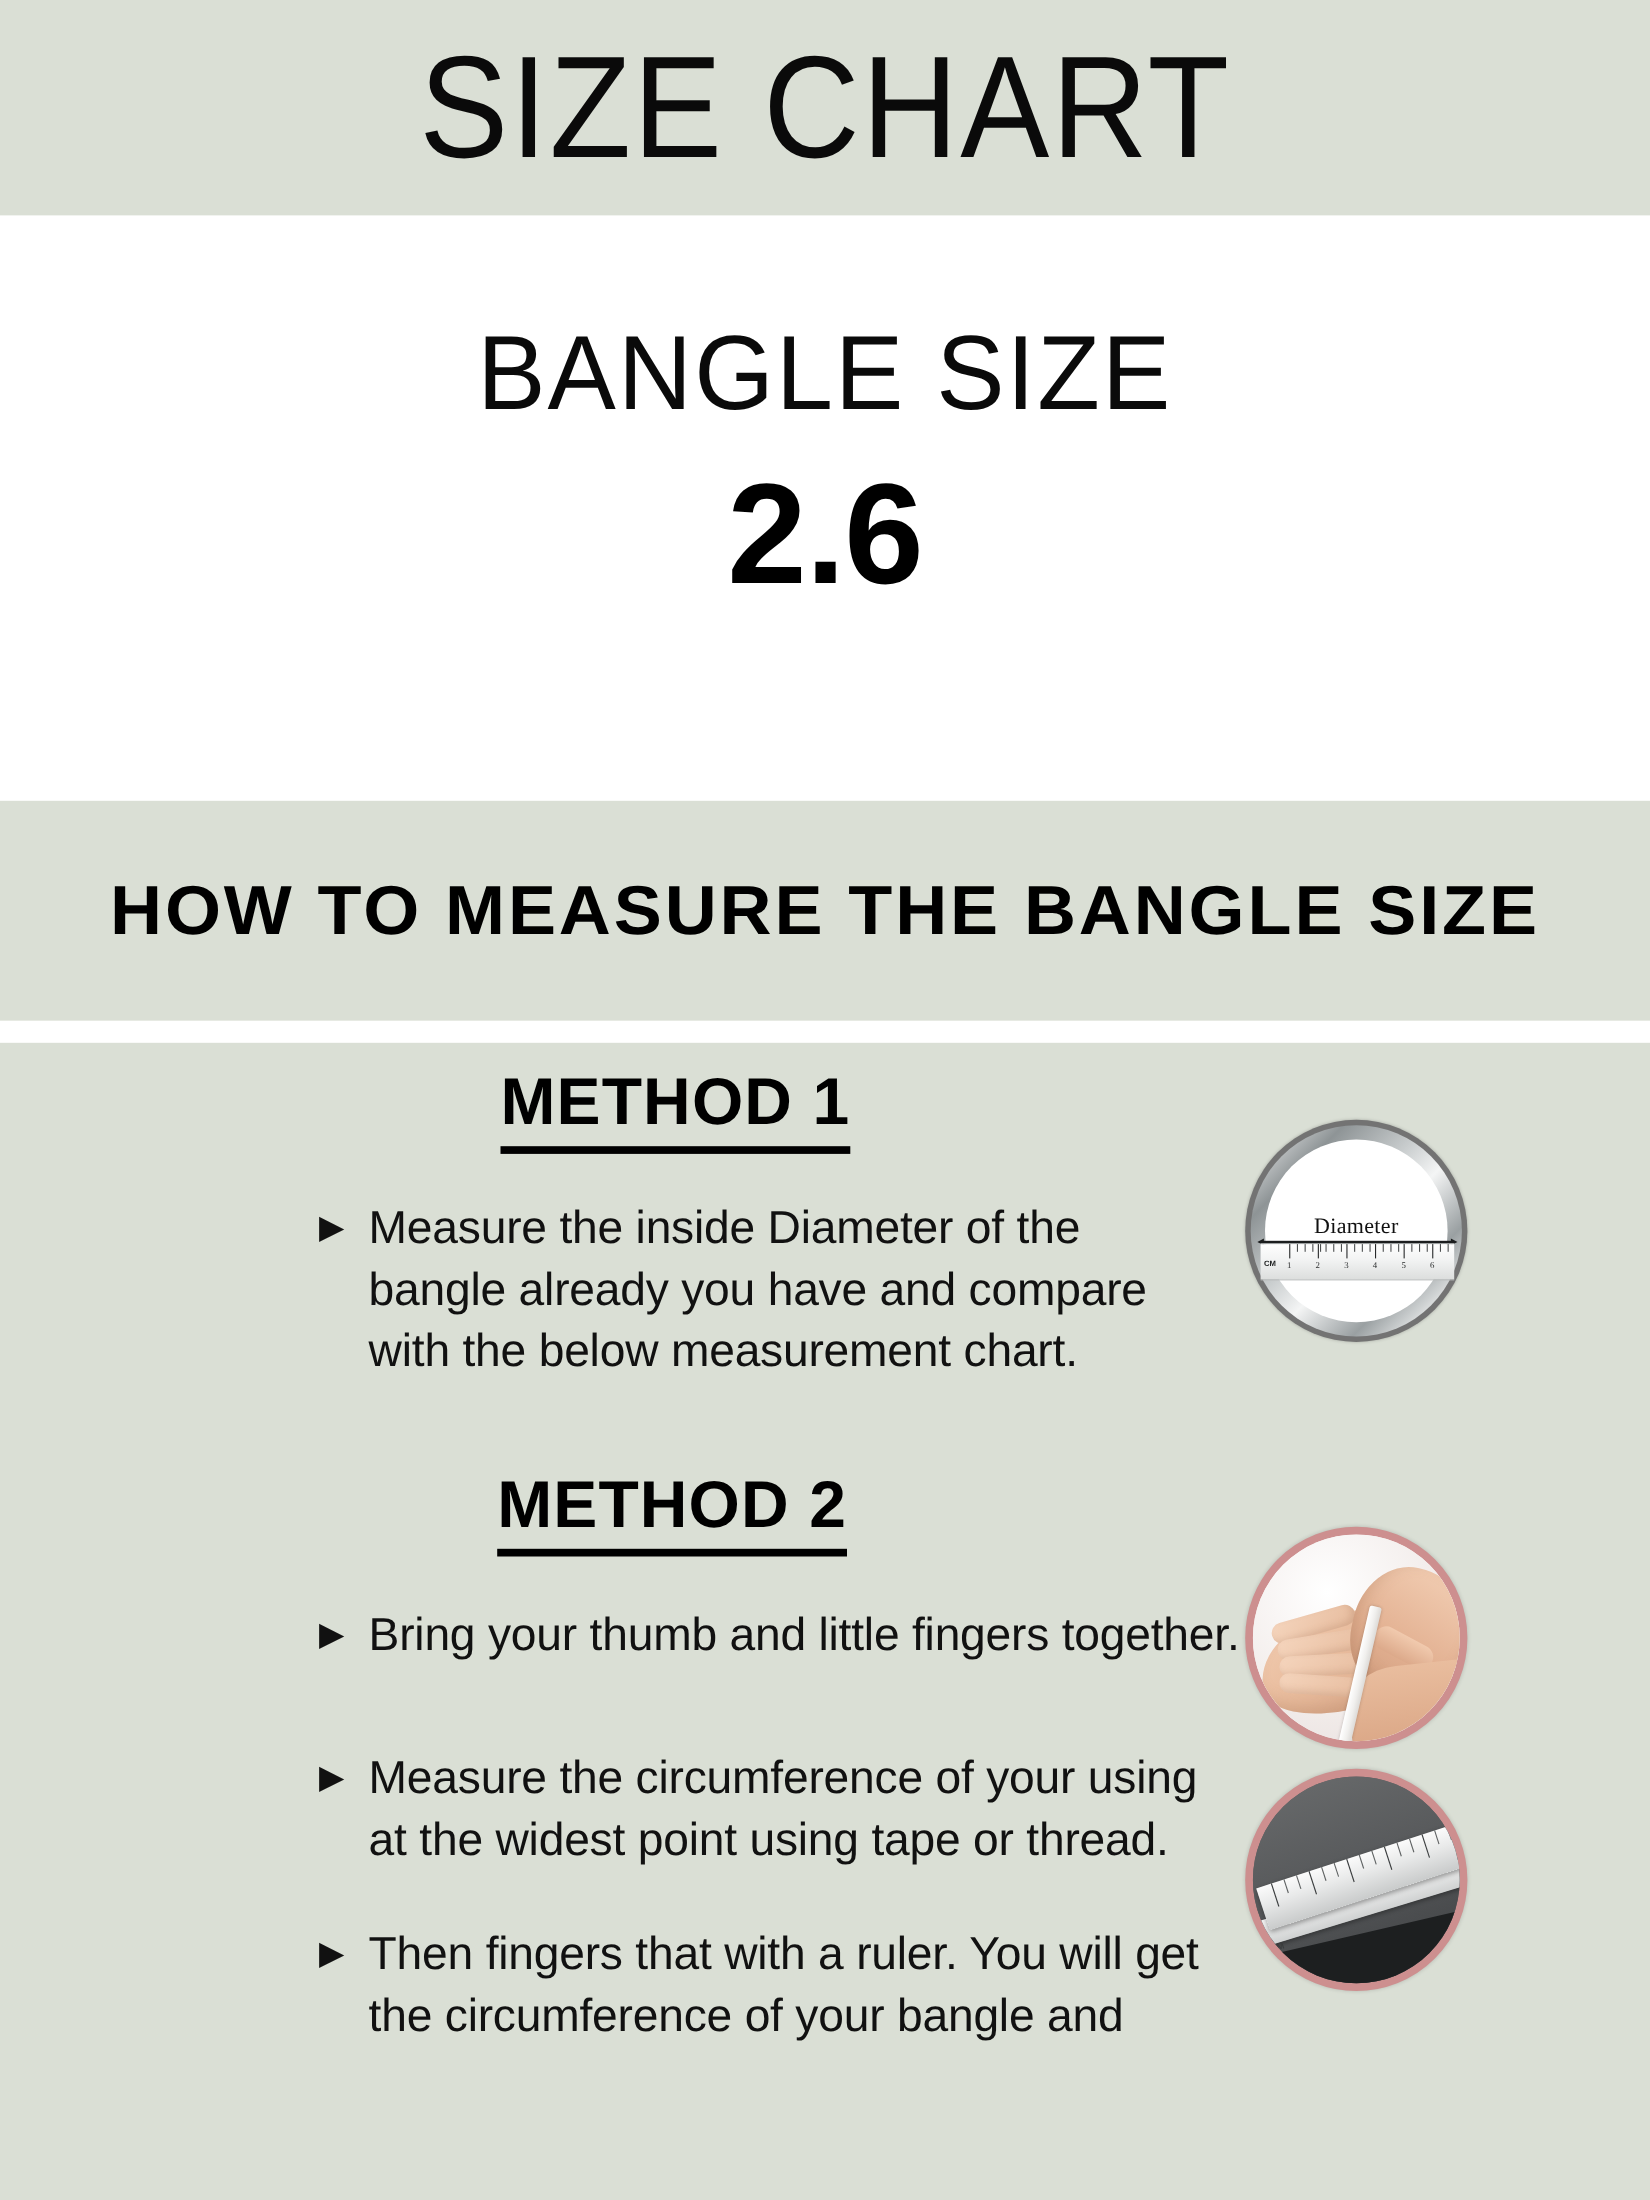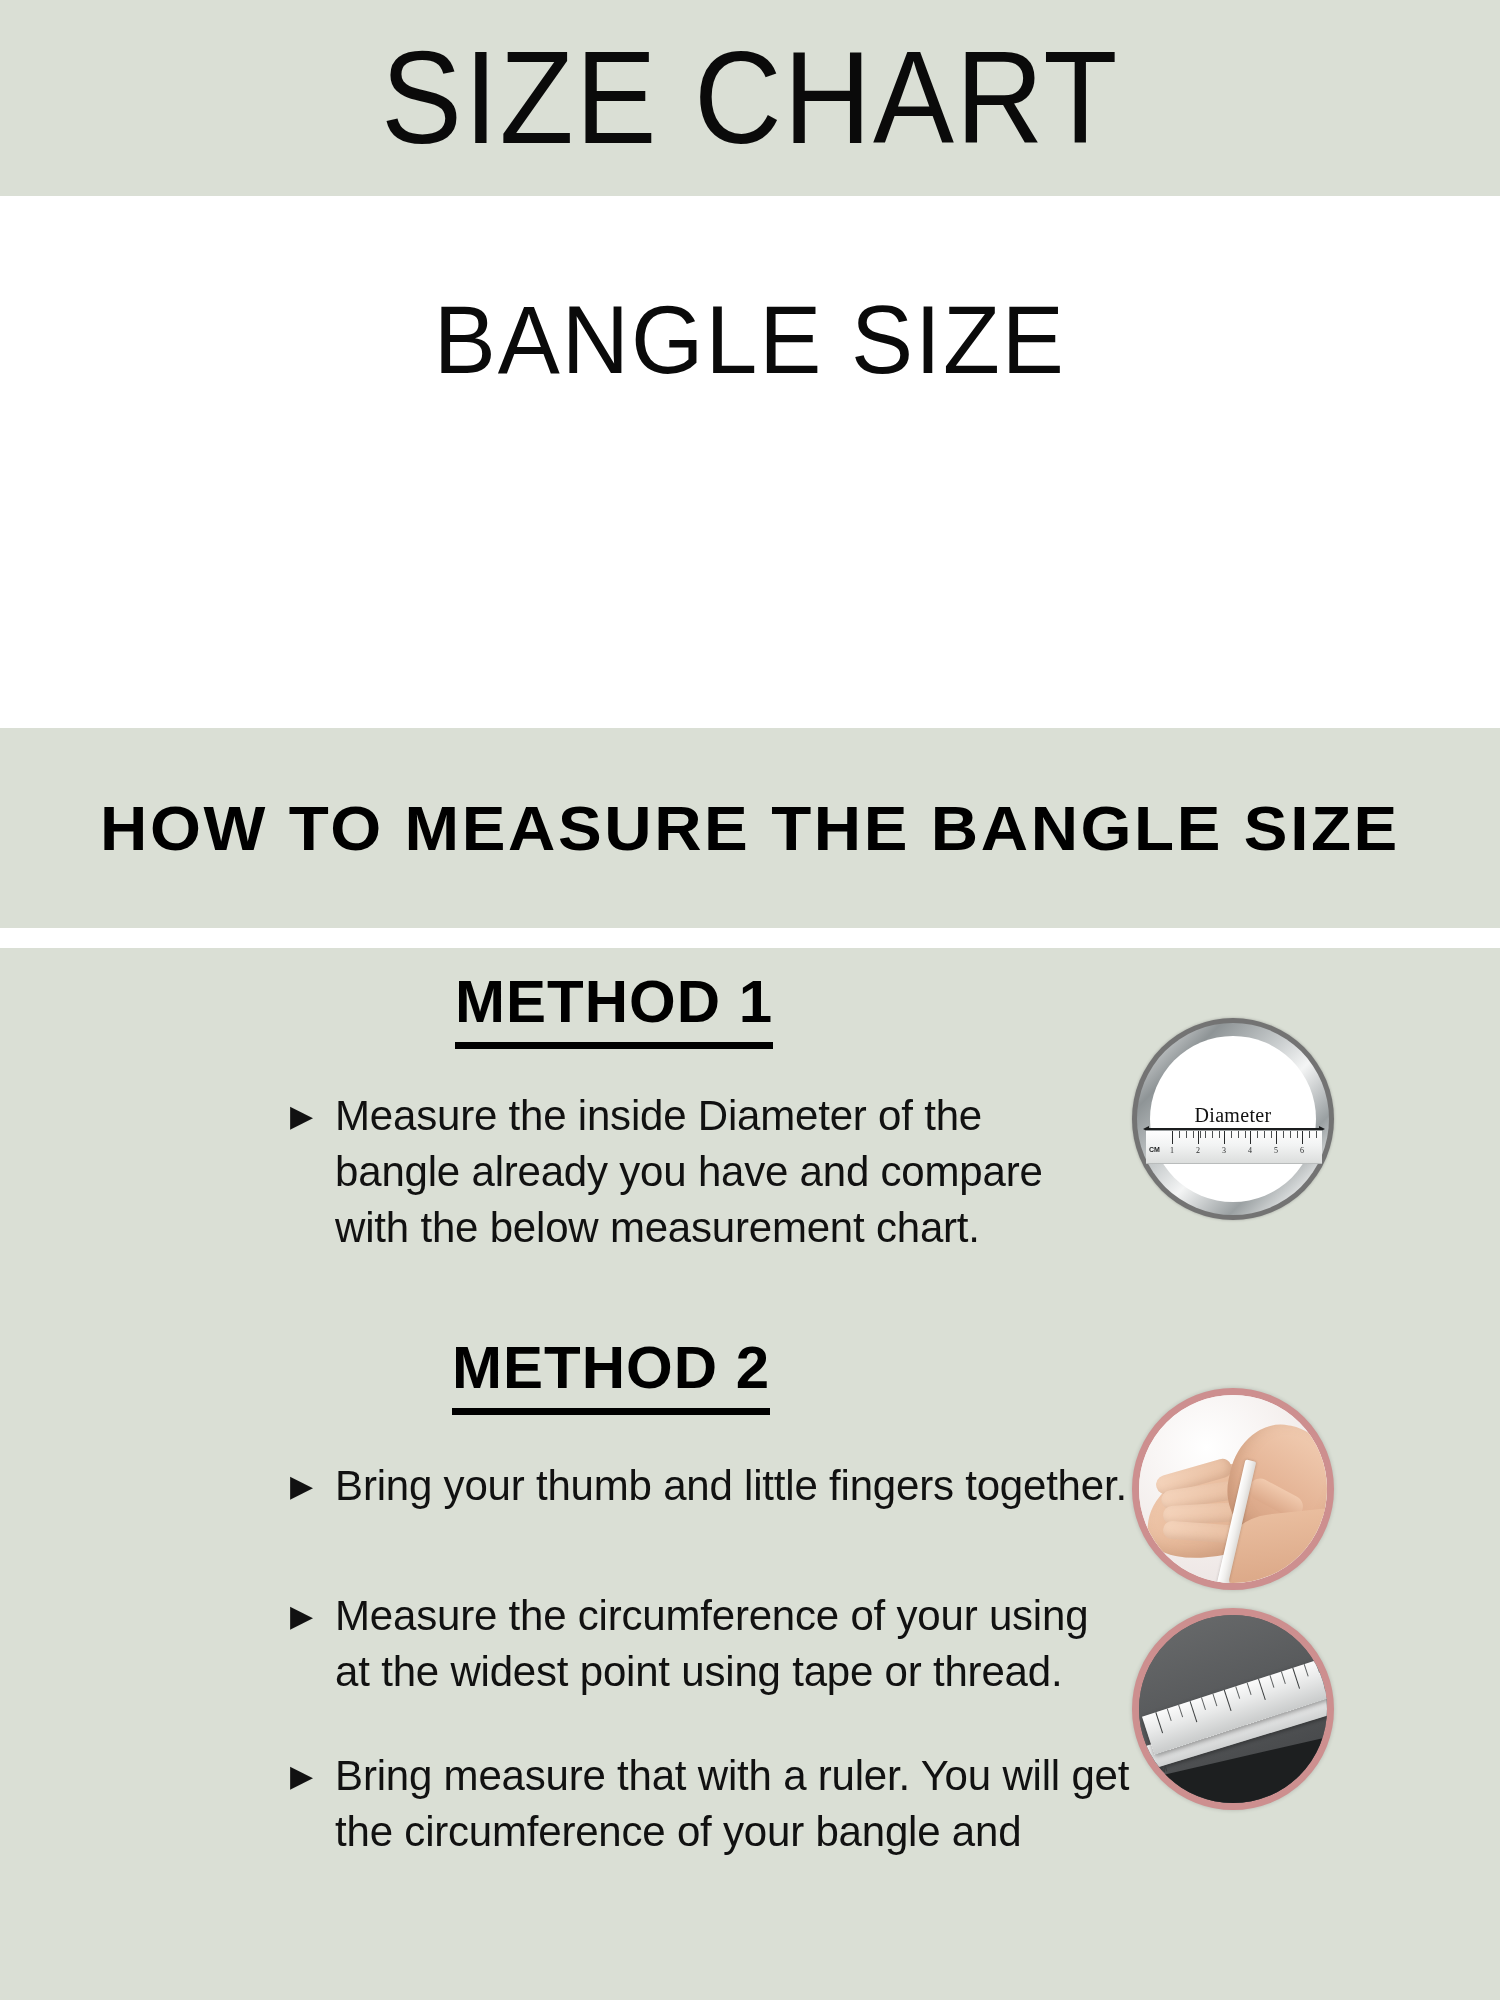--- a/index.html
+++ b/index.html
@@ -356,20 +356,21 @@
 <body>
 
 <div class="page">
 
   <div class="band-title">
     <div class="txt">SIZE CHART</div>
   </div>
 
   <div class="band-bangle">
     <div class="sub">BANGLE SIZE</div>
+    <div class="val">2.6</div>
   </div>
 
   <div class="band-how">
     <div class="txt">HOW TO MEASURE THE BANGLE SIZE</div>
   </div>
 
   <div class="sep-white"></div>
 
   <div class="band-body">
 
@@ -437,21 +438,21 @@
       <span class="mark">▶</span>
       <span class="body">
         <span class="ln">Measure the circumference of your using</span>
         <span class="ln">at the widest point using tape or thread.</span>
       </span>
     </div>
 
     <div class="bullet" id="bullet-m2-3">
       <span class="mark">▶</span>
       <span class="body">
-        <span class="ln">Bring measure that with a ruler. You will get</span>
+        <span class="ln">Then fingers that with a ruler. You will get</span>
         <span class="ln">the circumference of your bangle and</span>
       </span>
     </div>
 
     <div class="fig" id="fig-hands">
       <div class="scene"></div>
       <div class="palm"></div>
       <div class="fing f1"></div>
       <div class="fing f2"></div>
       <div class="fing f3"></div>

